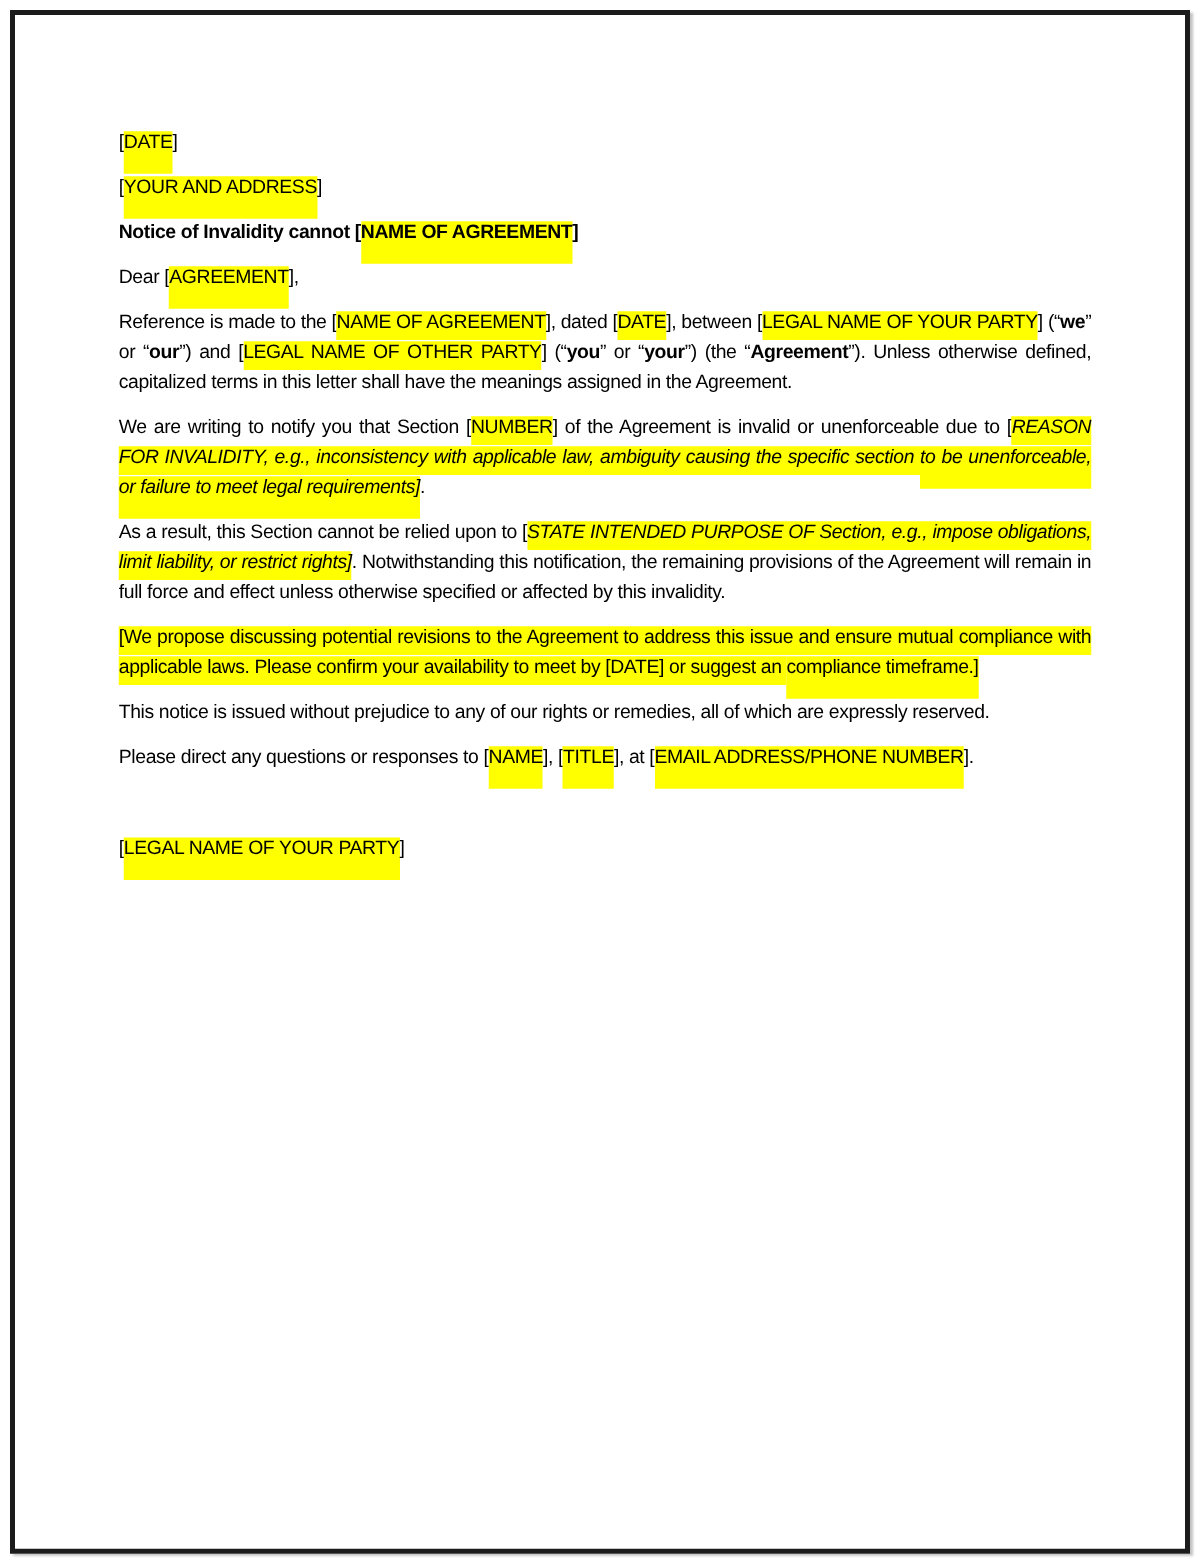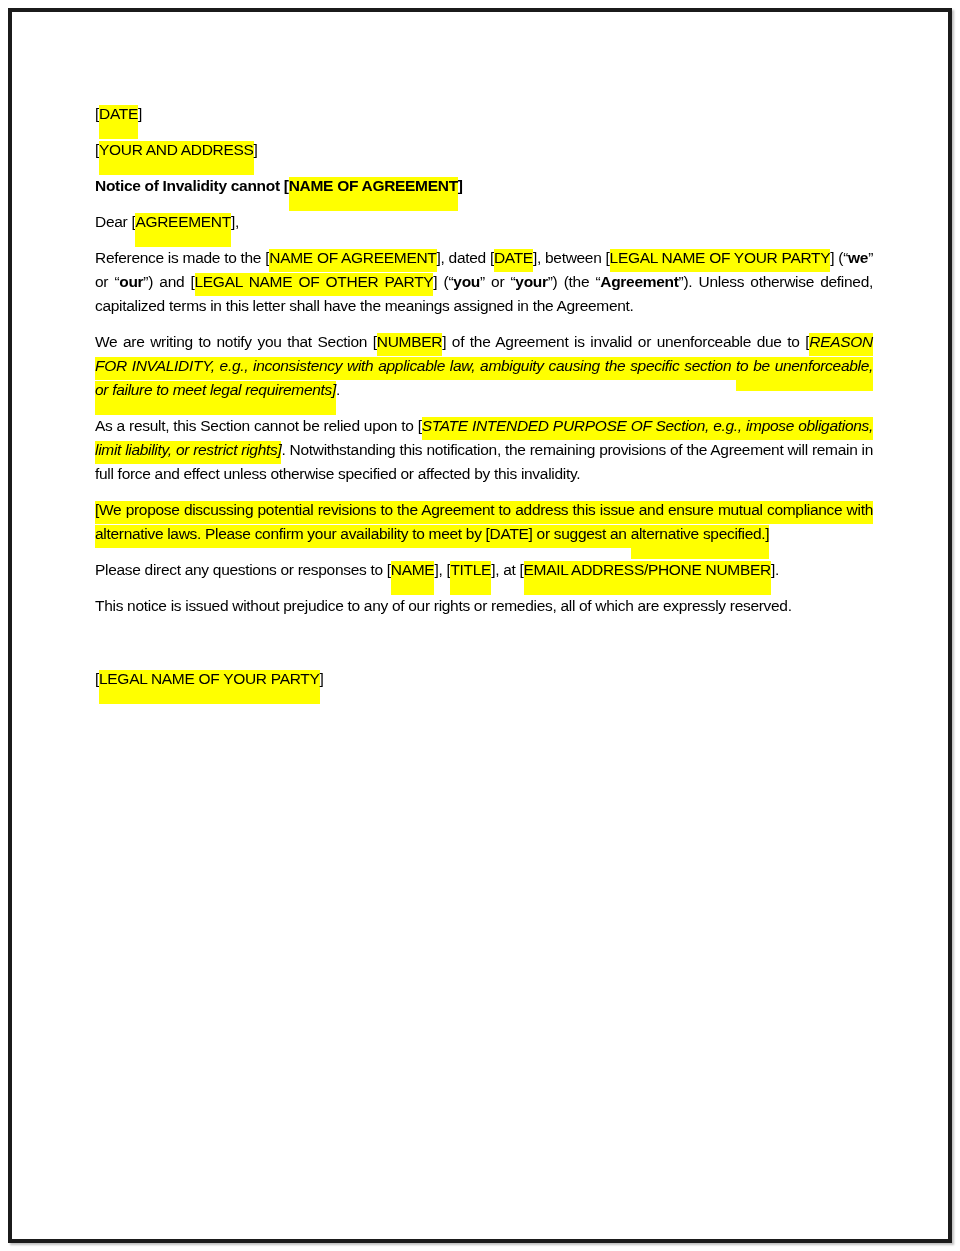--- a/index.html
+++ b/index.html
@@ -59,25 +59,25 @@
     <p class="b"><span>Notice of Invalidity cannot [</span><span class="hl-tall">NAME OF AGREEMENT</span><span>]</span></p>
 
     <p><span>Dear [</span><span class="hl-tall">AGREEMENT</span><span>],</span></p>
 
     <p class="just"><span>Reference is made to the [</span><span class="hl">NAME OF AGREEMENT</span><span>], dated [</span><span class="hl">DATE</span><span>], between [</span><span class="hl">LEGAL NAME OF YOUR PARTY</span><span>] (“</span><span class="b">we</span><span>” or “</span><span class="b">our</span><span>”) and [</span><span class="hl">LEGAL NAME OF OTHER PARTY</span><span>] (“</span><span class="b">you</span><span>” or “</span><span class="b">your</span><span>”) (the “</span><span class="b">Agreement</span><span>”). Unless otherwise defined, capitalized terms in this letter shall have the meanings assigned in the Agreement.</span></p>
 
     <p class="just"><span>We are writing to notify you that Section [</span><span class="hl">NUMBER</span><span>] of the Agreement is invalid or unenforceable due to [</span><span class="hl i">REASON FOR INVALIDITY, e.g., inconsistency with applicable law, ambiguity causing the specific section </span><span class="hl-tall i">to be unenforceable, or failure to meet legal requirements]</span><span>.</span></p>
 
     <p class="just"><span>As a result, this Section cannot be relied upon to [</span><span class="hl i">STATE INTENDED PURPOSE OF Section, e.g., impose obligations, limit liability, or restrict rights]</span><span>. Notwithstanding this notification, the remaining provisions of the Agreement will remain in full force and effect unless otherwise specified or affected by this invalidity.</span></p>
 
-    <p class="just"><span class="hl">[We propose discussing potential revisions to the Agreement to address this issue and ensure mutual compliance with alternative laws. Please confirm your availability to meet by [DATE] or suggest an </span><span class="hl-tall">alternative specified.]</span></p>
+    <p class="just"><span class="hl">[We propose discussing potential revisions to the Agreement to address this issue and ensure mutual compliance with applicable laws. Please confirm your availability to meet by [DATE] or suggest an </span><span class="hl-tall">compliance timeframe.]</span></p>
+
+    <p class="just">This notice is issued without prejudice to any of our rights or remedies, all of which are expressly reserved.</p>
 
     <p class="just"><span>Please direct any questions or responses to [</span><span class="hl-tall">NAME</span><span>], [</span><span class="hl-tall">TITLE</span><span>], at [</span><span class="hl-tall">EMAIL ADDRESS/PHONE NUMBER</span><span>].</span></p>
-
-    <p class="just">This notice is issued without prejudice to any of our rights or remedies, all of which are expressly reserved.</p>
 
     <div class="spacer"></div>
 
 
     <p><span>[</span><span class="hl-tall">LEGAL NAME OF YOUR PARTY</span><span>]</span></p>
 
     <div class="spacer"></div>
 
 
     <div class="spacer"></div>

